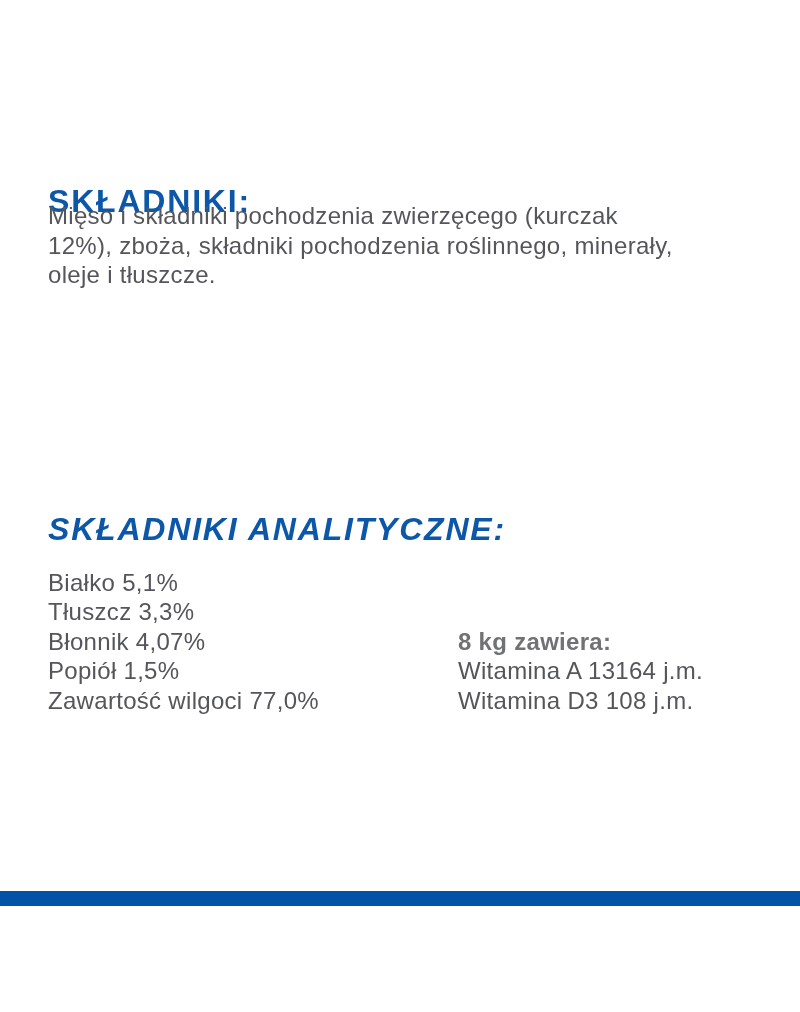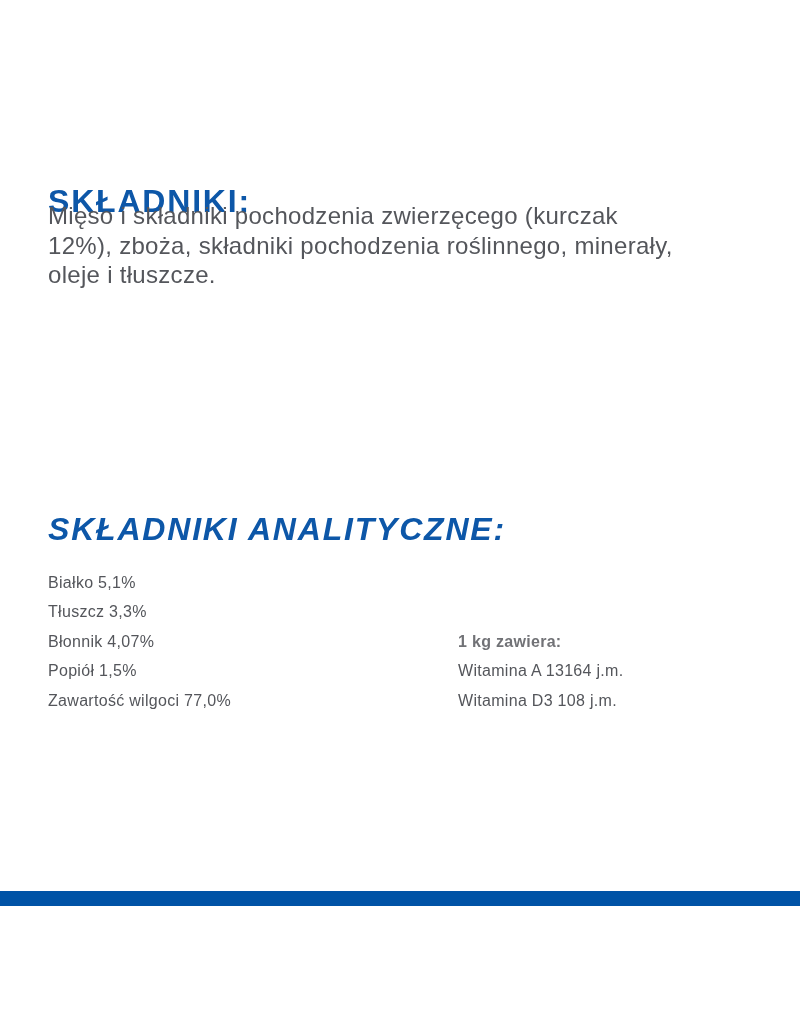--- a/index.html
+++ b/index.html
@@ -25,21 +25,21 @@
   #ingredients-heading{top:147px;margin-top:36px;}
   #ingredients-body{
     position:absolute;left:48px;top:201px;width:630px;
     font-size:24px;line-height:29.5px;
     letter-spacing:0.3px;
     color:var(--body-gray);
   }
   #analytical-heading{top:511px;font-style:italic;}
   .col{
     position:absolute;
-    font-size:16px;line-height:29.4px;
+    font-size:24px;line-height:29.4px;
     letter-spacing:0.3px;
     color:var(--body-gray);
     white-space:nowrap;
   }
   #analytical-list{left:48px;top:568px;}
   #per-kg-block{left:458px;top:627px;}
   .per-kg-heading{font-weight:700;color:var(--per-kg-gray);}
   #bottom-bar{
     position:absolute;left:0;top:891px;
     width:800px;height:15px;
@@ -57,18 +57,18 @@
 
 <div id="analytical-list" class="col">
   <div class="line">Białko 5,1%</div>
   <div class="line">Tłuszcz 3,3%</div>
   <div class="line">Błonnik 4,07%</div>
   <div class="line">Popiół 1,5%</div>
   <div class="line">Zawartość wilgoci 77,0%</div>
 </div>
 
 <div id="per-kg-block" class="col">
-  <div class="line per-kg-heading">1 kg zawiera:</div>
+  <div class="line per-kg-heading">8 kg zawiera:</div>
   <div class="line">Witamina A 13164 j.m.</div>
   <div class="line">Witamina D3 108 j.m.</div>
 </div>
 
 <div id="bottom-bar"></div>
 
 </body></html>

